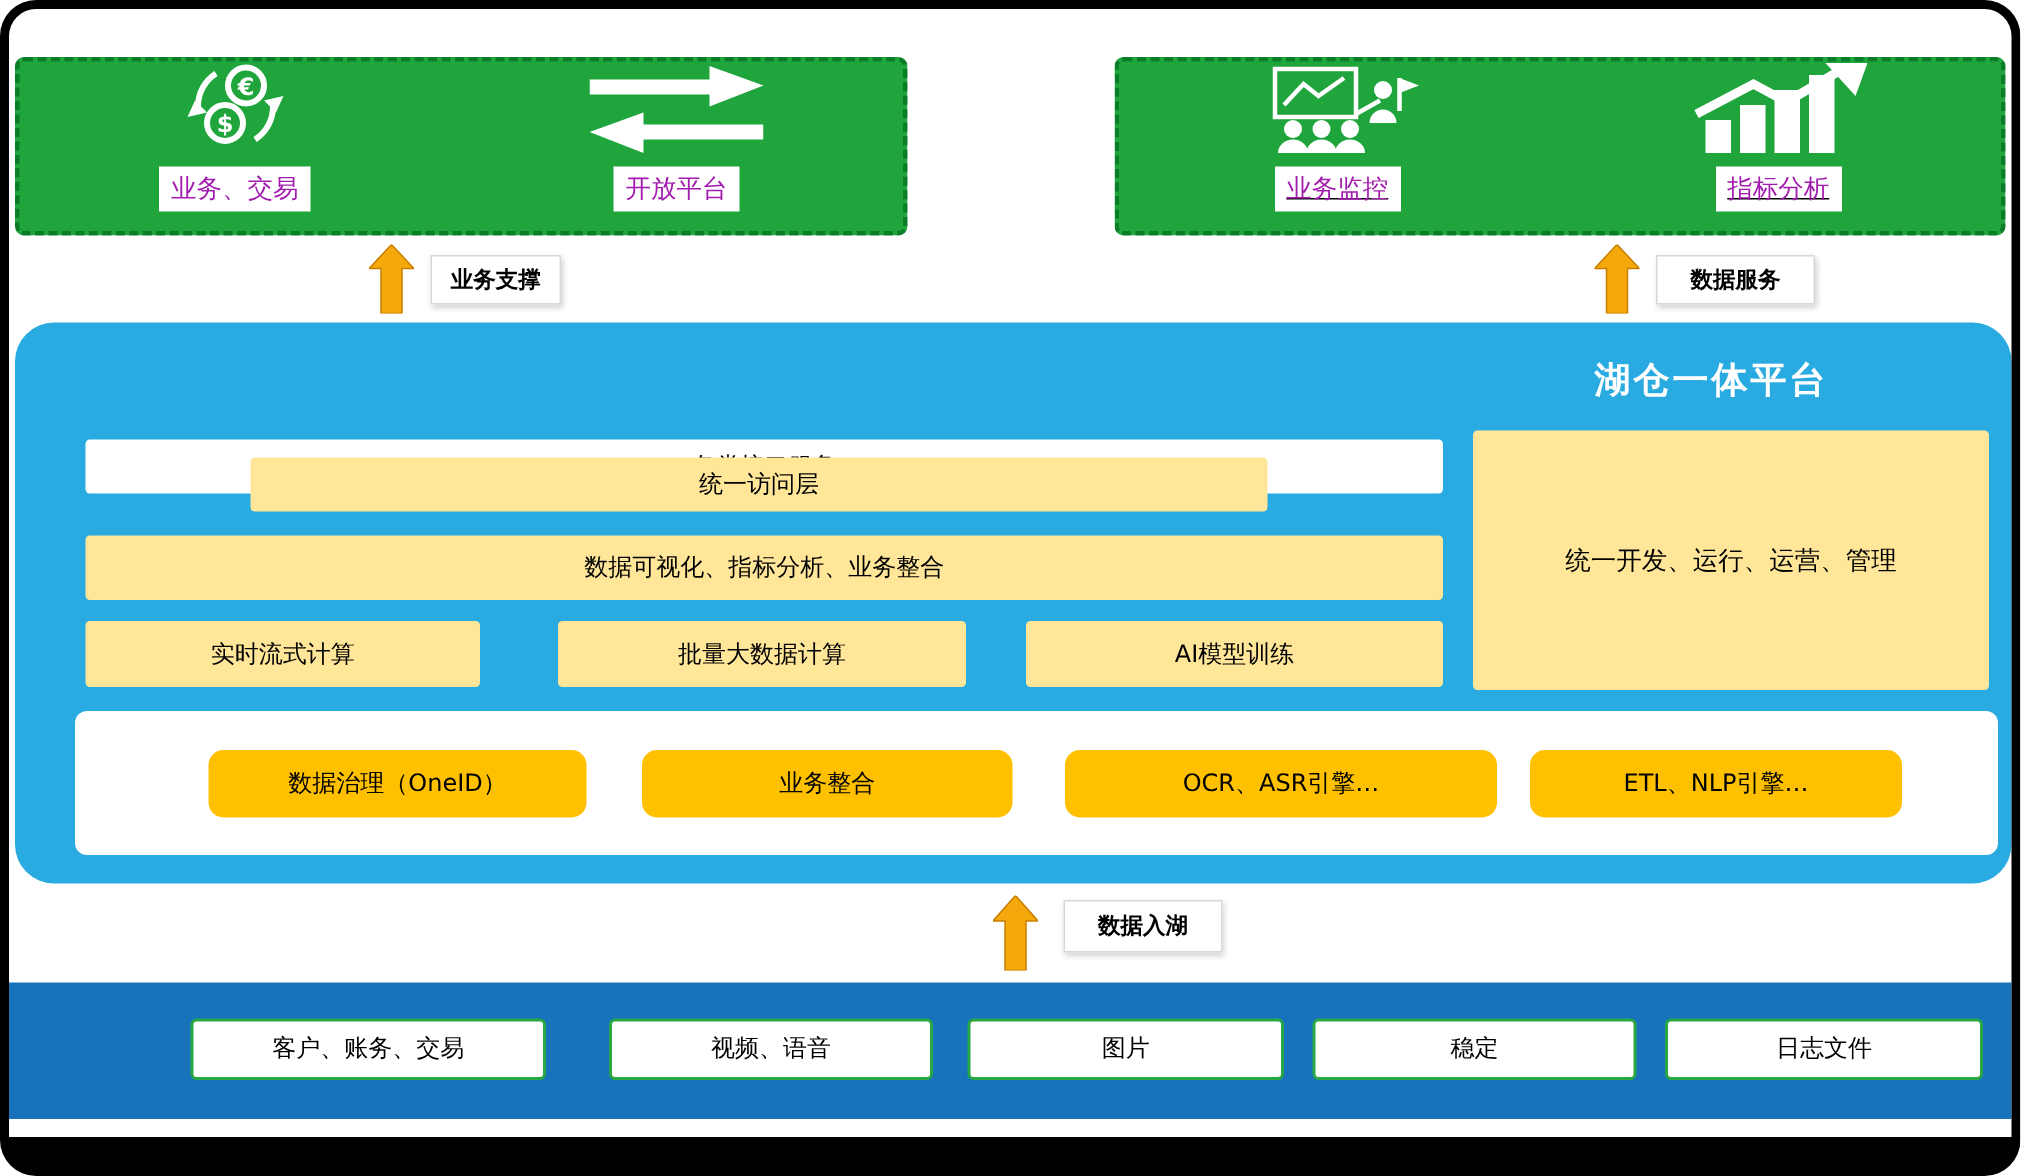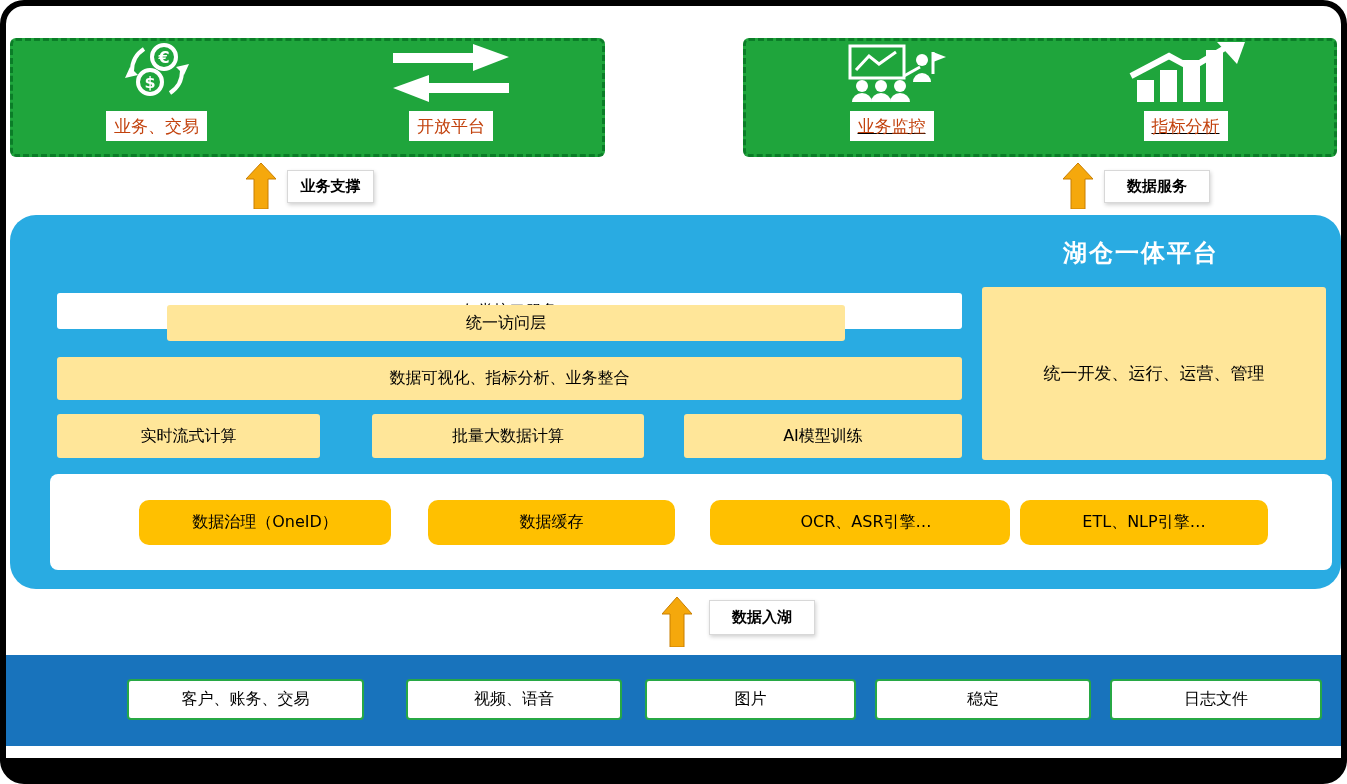--- a/index.html
+++ b/index.html
@@ -6,21 +6,21 @@
   body{font-family:"DejaVu Sans","Liberation Sans",sans-serif;color:#000;}
   .canvas{position:relative;width:1347px;height:784px;background:#fff;overflow:hidden;}
   .frame{position:absolute;inset:0;border:6px solid #000;border-bottom-width:26px;border-radius:24px;pointer-events:none;z-index:60;}
 
   
   .green-box{position:absolute;top:38px;height:119px;background:#1FA53C;border:3px dashed #0B7D28;border-radius:6px;
              display:flex;align-items:flex-end;justify-content:space-around;padding-bottom:13px;box-sizing:border-box;}
   .green-left{left:10px;width:595px;}
   .green-right{left:743px;width:594px;text-decoration:underline;}
   .top-item{display:flex;flex-direction:column;align-items:center;gap:5px;}
-  .pill{background:#fff;padding:3px 8px;font-size:17px;line-height:24px;color:#c2410c;white-space:nowrap;}
+  .pill{background:#fff;padding:3px 8px;font-size:17px;line-height:24px;color:#a21caf;white-space:nowrap;}
 
   
   .flow-label{position:absolute;background:#fff;border:1px solid #d8d8d8;box-shadow:1px 2px 4px rgba(0,0,0,.18);
               display:flex;align-items:center;justify-content:center;font-size:15px;font-weight:bold;z-index:5;}
   .up-arrow{position:absolute;z-index:5;}
 
   
   .platform{position:absolute;left:10px;top:215px;width:1331px;height:374px;background:#29ABE2;border-radius:26px;}
   .platform-title{position:absolute;left:1053px;top:22px;width:230px;font-size:24px;font-weight:bold;color:#fff;letter-spacing:2px;}
   .bar{position:absolute;display:flex;align-items:center;justify-content:center;font-size:16px;box-sizing:border-box;}
@@ -32,21 +32,21 @@
   .compute{position:absolute;top:199px;height:44px;}
   .compute-1{left:47px;width:263px;}
   .compute-2{left:362px;width:272px;}
   .compute-3{left:674px;width:278px;}
   .management{left:972px;top:72px;width:344px;height:173px;font-size:17px;text-align:center;padding:0 11px;}
   .engine-wrap{position:absolute;left:40px;top:259px;width:1282px;height:96px;background:#fff;border-radius:8px;}
   .engine{position:absolute;top:26px;height:45px;background:#FFC000;border-radius:10px;
           display:flex;align-items:center;justify-content:center;font-size:16px;}
   .engine-1{left:73px;width:252px;margin-left:16px;}
   .engine-2{left:378px;width:247px;}
-  .engine-3{left:660px;width:288px;padding-left:12px;}
+  .engine-3{left:660px;width:288px;}
   .engine-4{left:970px;width:248px;}
 
   
   .source-bar{position:absolute;left:6px;top:655px;width:1335px;height:91px;background:#1873BC;}
   .source{position:absolute;top:24px;height:41px;background:#fff;border:2px solid #27A845;border-radius:4px;box-sizing:border-box;
           display:flex;align-items:center;justify-content:center;font-size:16px;}
   .source-1{left:121px;width:237px;}
   .source-2{left:400px;width:216px;}
   .source-3{left:639px;width:211px;}
   .source-4{left:869px;width:216px;}
@@ -146,21 +146,21 @@
     <div class="bar yellow bar-viz">数据可视化、指标分析、业务整合</div>
 
     <div class="bar yellow compute compute-1">实时流式计算</div>
     <div class="bar yellow compute compute-2">批量大数据计算</div>
     <div class="bar yellow compute compute-3">AI模型训练</div>
 
     <div class="bar yellow management">统一开发、运行、运营、管理</div>
 
     <div class="engine-wrap">
       <div class="engine engine-1">数据治理（OneID）</div>
-      <div class="engine engine-2">数据缓存</div>
+      <div class="engine engine-2">业务整合</div>
       <div class="engine engine-3">OCR、ASR引擎…</div>
       <div class="engine engine-4">ETL、NLP引擎…</div>
     </div>
   </div>
 
   <span class="up-arrow" style="left:662px;top:597px;">
     <svg width="30" height="50" viewBox="0 0 30 50">
       <polygon points="15,0 30,17 22,17 22,50 8,50 8,17 0,17" fill="#F5A80C" stroke="#C87E00" stroke-width="1"></polygon>
     </svg>
   </span>

